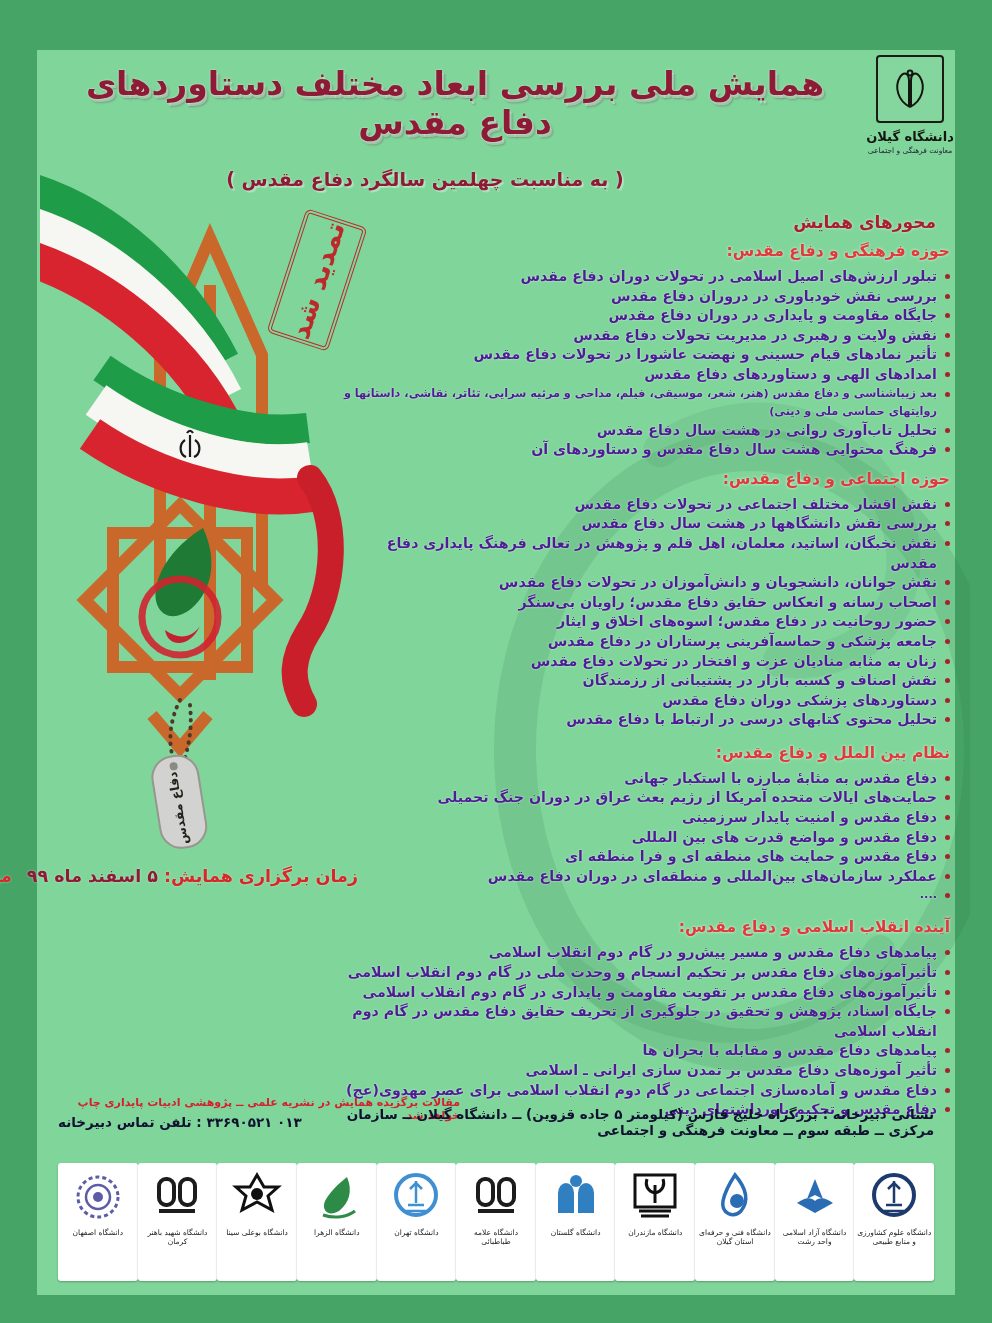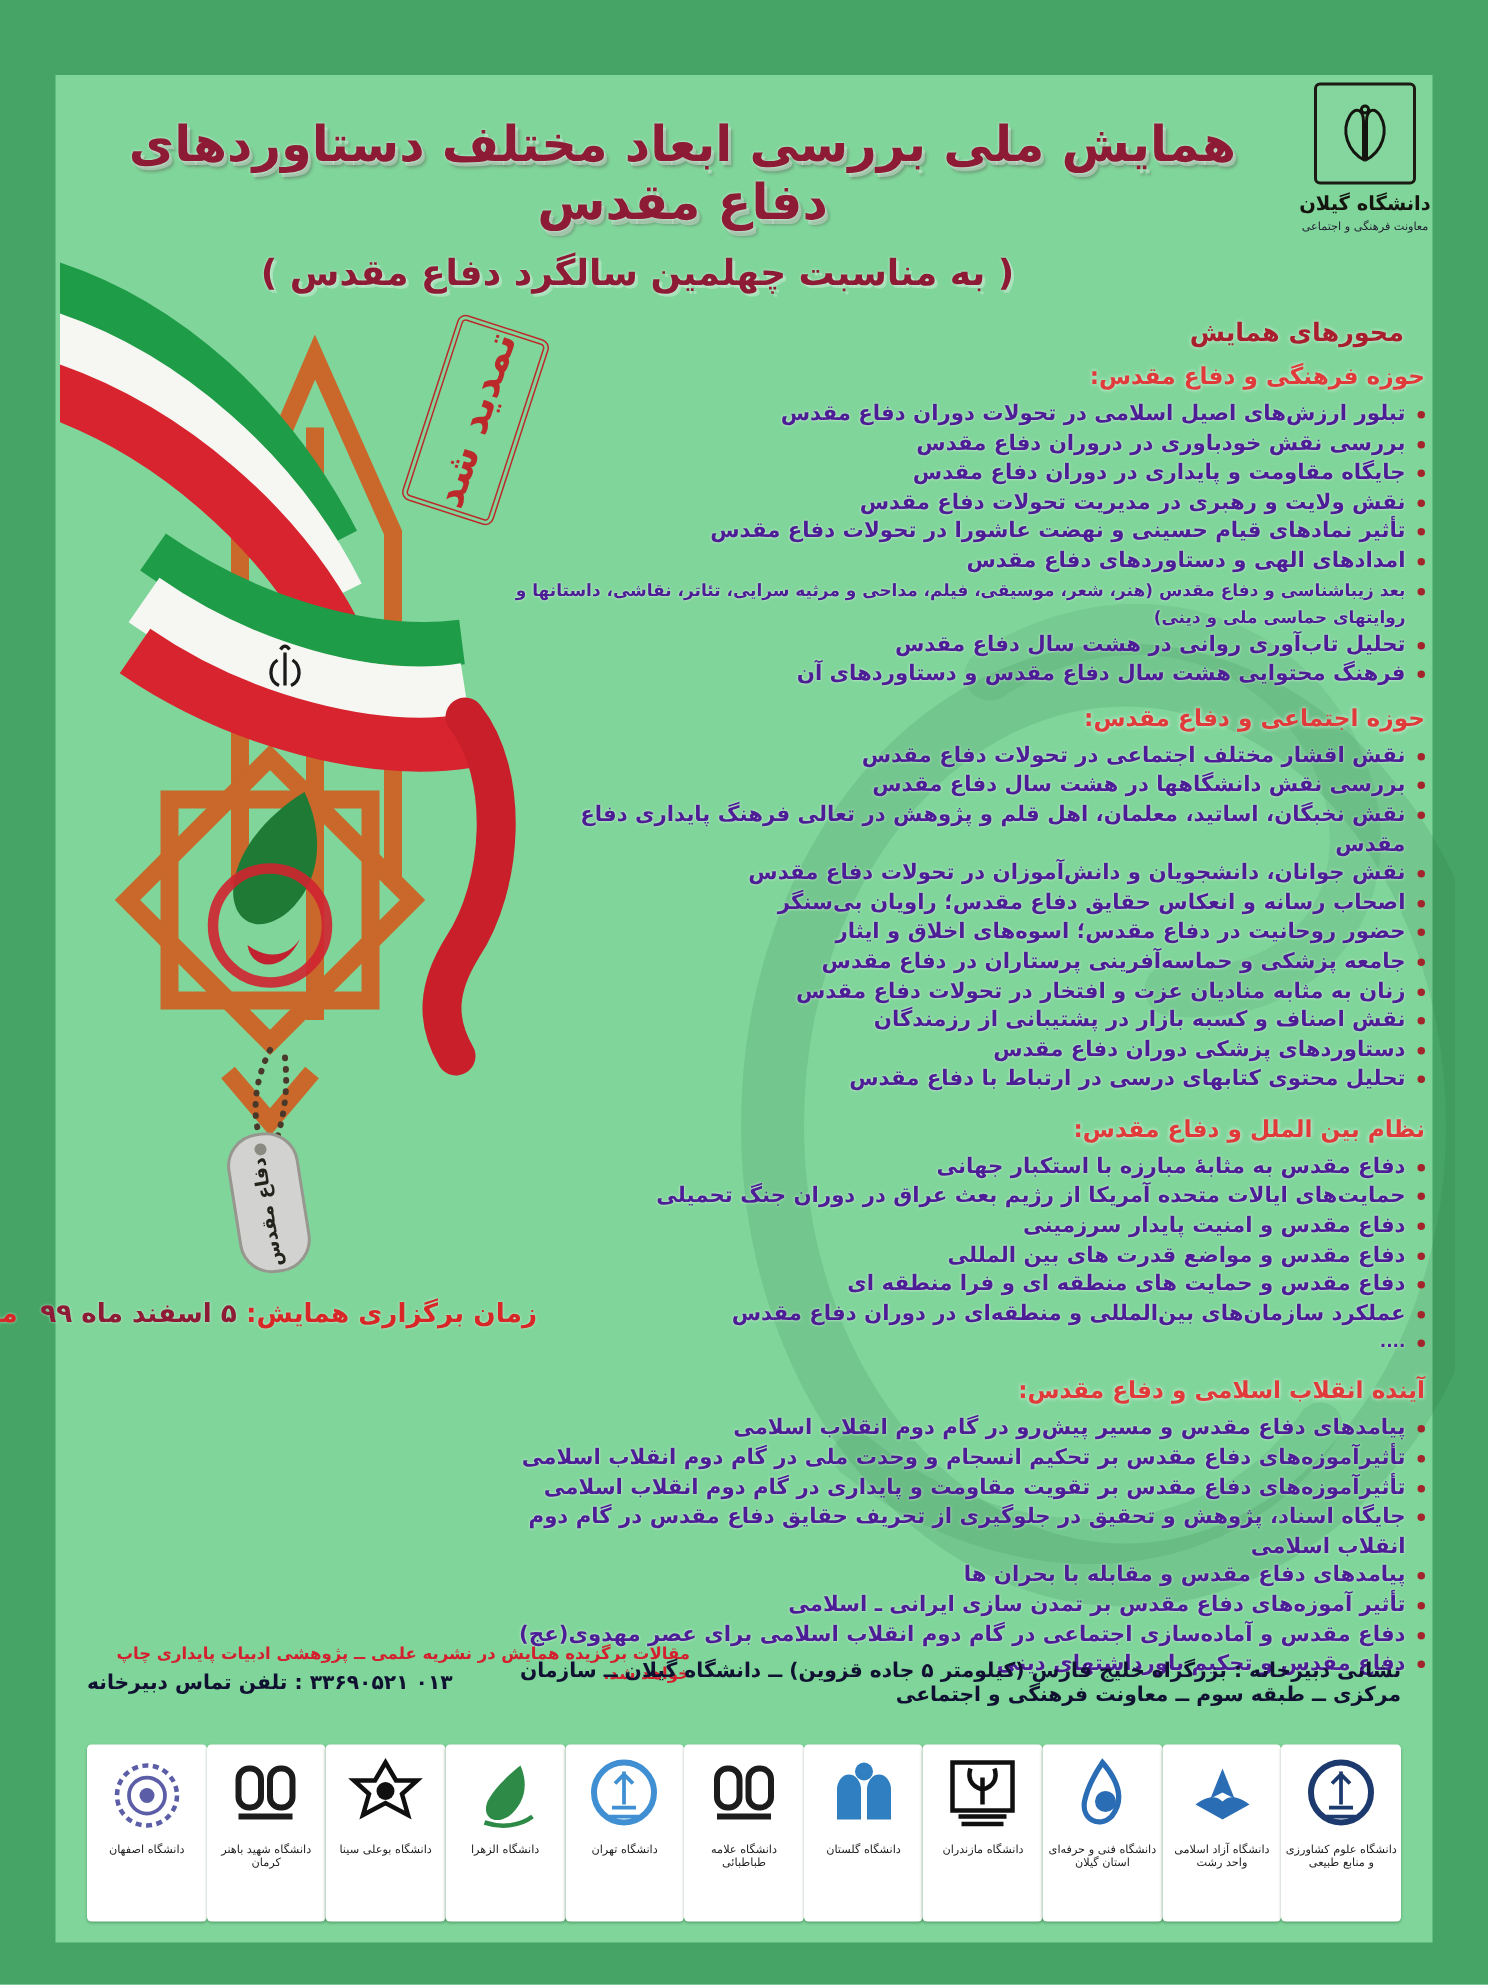--- a/index.html
+++ b/index.html
@@ -2,25 +2,25 @@
 <html lang="fa" dir="rtl"><head>
 <meta charset="utf-8">
 <style>
   html,body{margin:0;padding:0;}
   body{font-family:"DejaVu Sans",sans-serif;}
   #poster{position:relative;width:992px;height:1323px;background:#46a466;overflow:hidden;}
   #panel{position:absolute;left:37px;top:50px;width:918px;height:1245px;background:#80d59b;}
   
   .wm{position:absolute;pointer-events:none;}
   
-  .title{position:absolute;left:55px;top:76px;width:800px;text-align:center;
+  .title{position:absolute;left:55px;top:64px;width:800px;text-align:center;
     font-size:33px;font-weight:bold;color:#8e1b35;
     text-shadow:0 0 2px rgba(255,255,255,.65),2px 3px 0 rgba(255,255,255,.35),3px 4px 2px rgba(60,20,30,.25);}
   .subtitle{position:absolute;left:55px;top:168px;width:740px;text-align:center;
-    font-size:24px;font-weight:bold;color:#8e1b35;
+    font-size:19px;font-weight:bold;color:#8e1b35;
     text-shadow:0 0 2px rgba(255,255,255,.6),2px 2px 0 rgba(255,255,255,.3);}
   
   .uni-logo{position:absolute;left:866px;top:55px;width:88px;text-align:center;color:#15150f;}
   .uni-logo .frame{width:64px;height:64px;margin:0 auto;border:2px solid #1c1c14;border-radius:4px;
     display:flex;align-items:center;justify-content:center;background:rgba(255,255,255,0.04);}
   .uni-logo .uname{font-size:13px;font-weight:bold;margin-top:6px;}
   .uni-logo .udept{font-size:7.5px;margin-top:2px;color:#223;}
   
   .stamp{position:absolute;left:252px;top:248px;width:122px;height:56px;
     transform:rotate(-72deg);border:4px double #c11b22;border-radius:6px;

